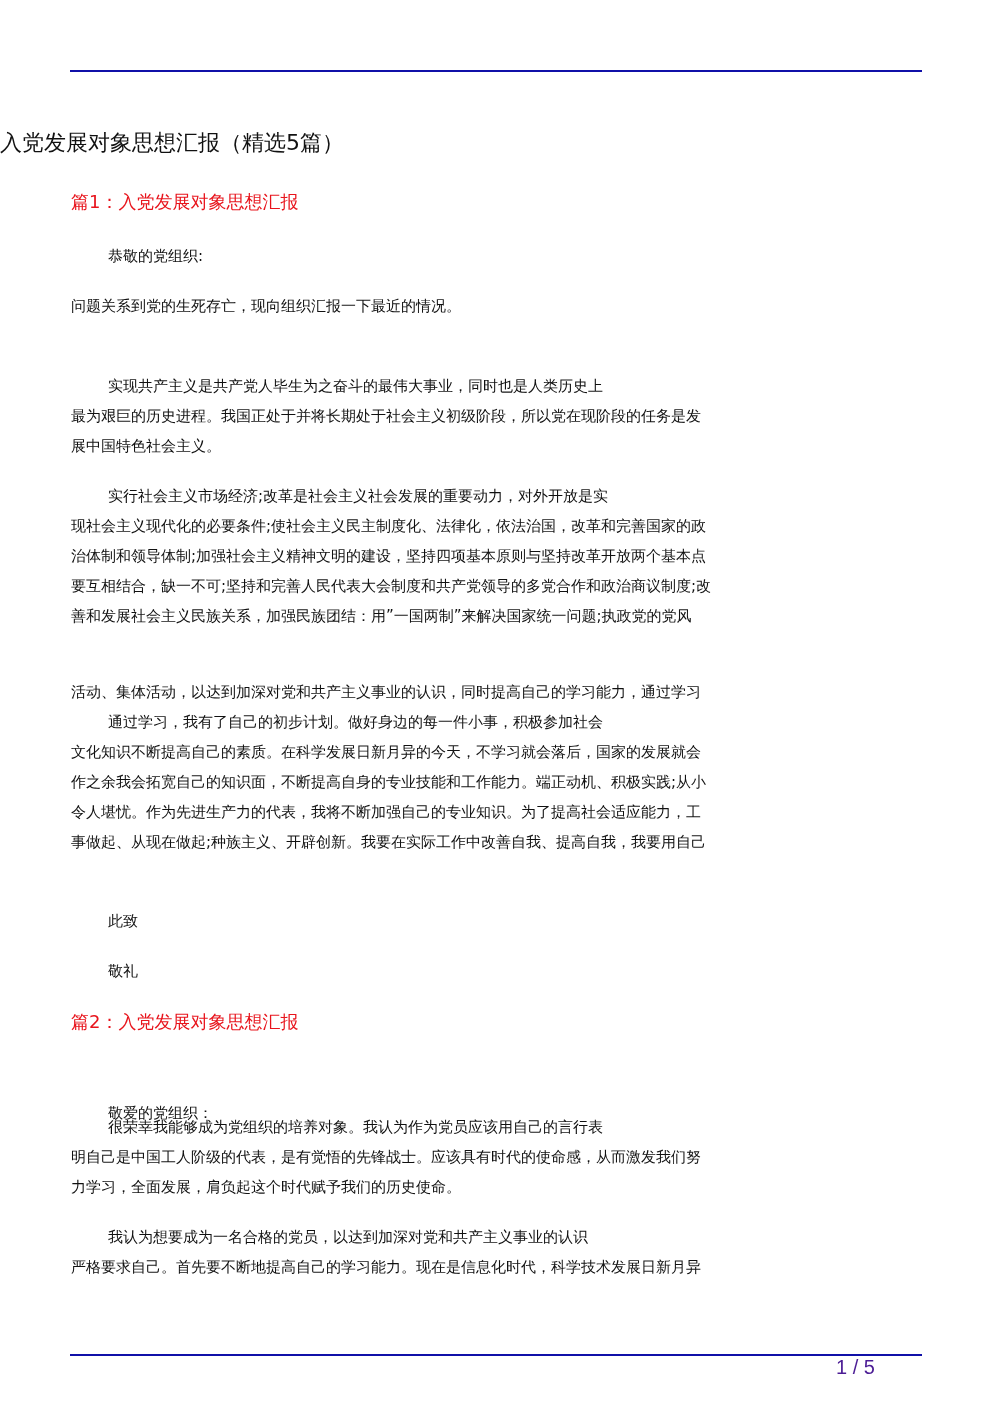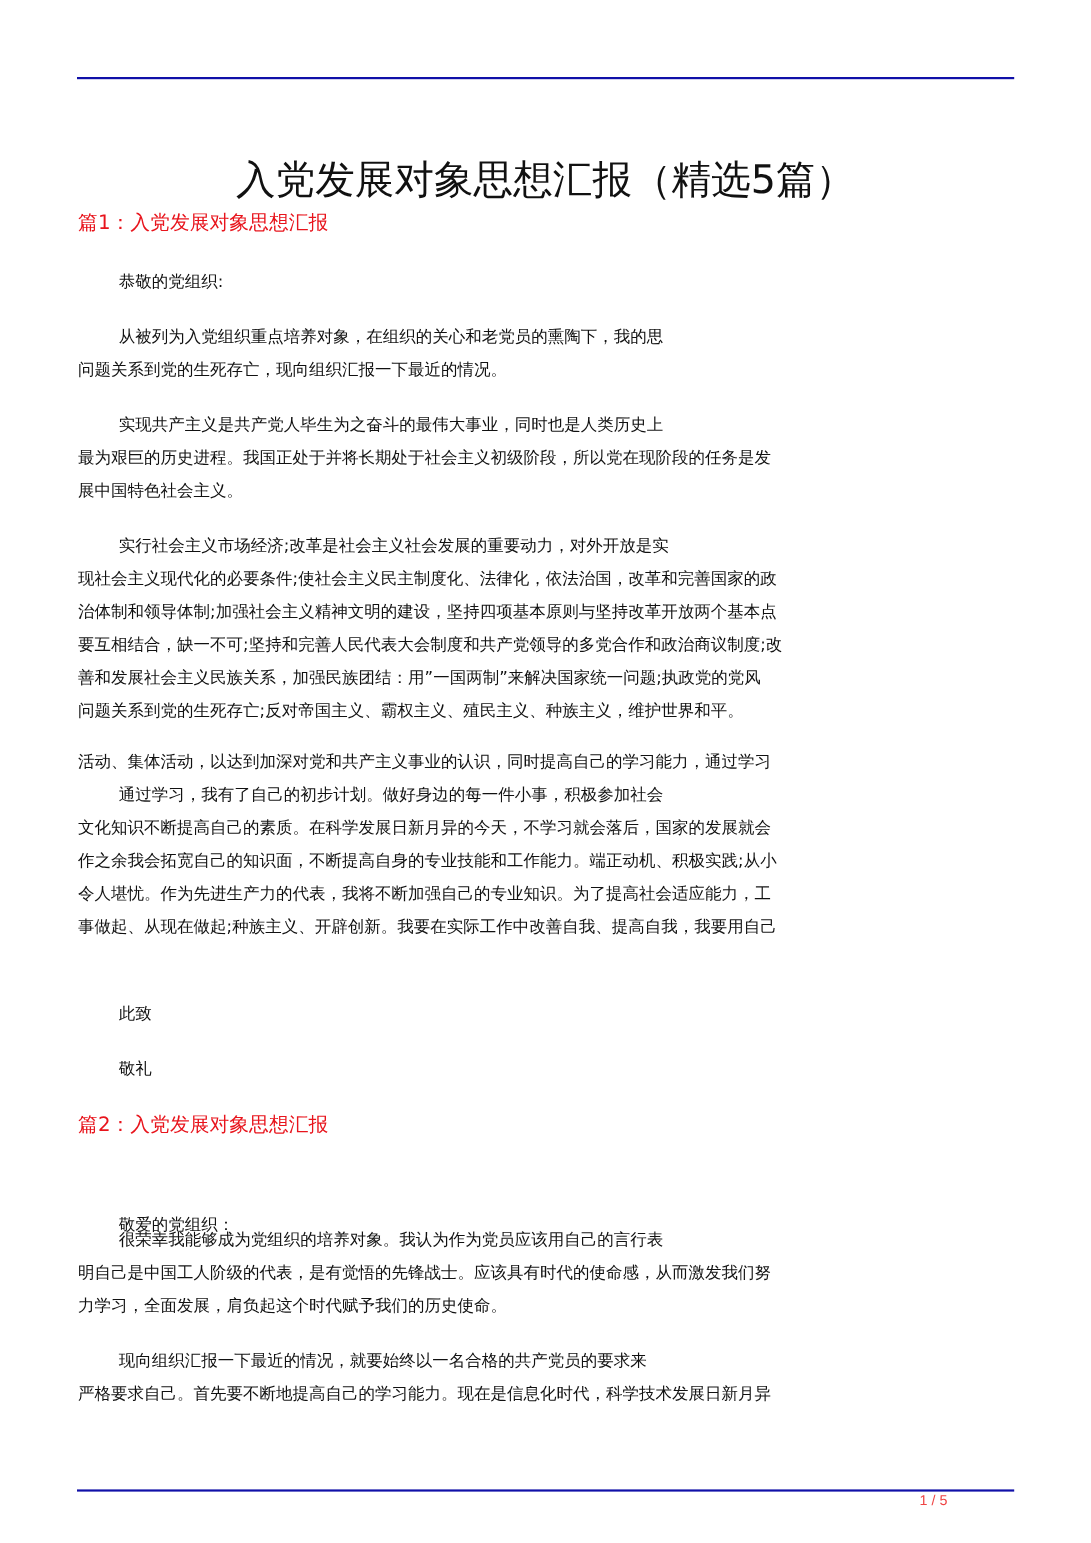--- a/index.html
+++ b/index.html
@@ -1,60 +1,58 @@
 <!DOCTYPE html>
 <html><head>
 <meta charset="utf-8">
 <style>
   html, body { margin: 0; padding: 0; background: #ffffff; }
   body { width: 992px; height: 1403px; position: relative; overflow: hidden;
          font-family: "DejaVu Sans", "Liberation Sans", sans-serif; color: #111; }
   .rule { position: absolute; left: 70px; width: 852px; height: 2px; background: #1010a8; }
   .rule.top { top: 70px; }
   .rule.bottom { top: 1354px; }
-  .doc-title { position: absolute; top: 128px; left: 0; width: 992px; text-align: center;
-               font-size: 36px; color: #111; letter-spacing: 0px; margin-top: 11px; }
+  .doc-title { position: absolute; top: 128px; left: 0; width: 992px; 
+               font-size: 22px; color: #111; letter-spacing: 0px; }
   .section-heading { position: absolute; left: 71px; font-size: 18px; color: #e8141c; }
   .para { position: absolute; left: 71px; width: 860px; font-size: 15px; line-height: 30px; color: #111; white-space: nowrap; }
   .para .line { display: block; }
   .para .line.first { padding-left: 37px; }
-  .page-num { position: absolute; top: 1356px; left: 836px; font-size: 13px; color: #ef4444;
+  .page-num { position: absolute; top: 1356px; left: 836px; font-size: 20px; color: #4c1d95;
               font-family: "Liberation Sans", sans-serif; }
 </style>
 </head>
 <body>
 
 <div class="rule top"></div>
 
 <div class="doc-title">入党发展对象思想汇报（精选5篇）</div>
 
 <div class="section-heading" style="top:190px">篇1：入党发展对象思想汇报</div>
 
 <div class="para" style="top:241px">
   <span class="line first">恭敬的党组织:</span>
 </div>
 
 <div class="para" style="top:291px">
-  <span class="line first">从被列为入党组织重点培养对象，在组织的关心和老党员的熏陶下，我的思</span>
   <span class="line">问题关系到党的生死存亡，现向组织汇报一下最近的情况。</span>
 </div>
 
 <div class="para" style="top:371px">
   <span class="line first">实现共产主义是共产党人毕生为之奋斗的最伟大事业，同时也是人类历史上</span>
   <span class="line">最为艰巨的历史进程。我国正处于并将长期处于社会主义初级阶段，所以党在现阶段的任务是发</span>
   <span class="line">展中国特色社会主义。</span>
 </div>
 
 <div class="para" style="top:481px">
   <span class="line first">实行社会主义市场经济;改革是社会主义社会发展的重要动力，对外开放是实</span>
   <span class="line">现社会主义现代化的必要条件;使社会主义民主制度化、法律化，依法治国，改革和完善国家的政</span>
   <span class="line">治体制和领导体制;加强社会主义精神文明的建设，坚持四项基本原则与坚持改革开放两个基本点</span>
   <span class="line">要互相结合，缺一不可;坚持和完善人民代表大会制度和共产党领导的多党合作和政治商议制度;改</span>
   <span class="line">善和发展社会主义民族关系，加强民族团结：用”一国两制”来解决国家统一问题;执政党的党风</span>
-  <span class="line">问题关系到党的生死存亡;反对帝国主义、霸权主义、殖民主义、种族主义，维护世界和平。</span>
 </div>
 
 <div class="para" style="top:677px">
   <span class="line">活动、集体活动，以达到加深对党和共产主义事业的认识，同时提高自己的学习能力，通过学习</span>
   <span class="line first">通过学习，我有了自己的初步计划。做好身边的每一件小事，积极参加社会</span>
   <span class="line">文化知识不断提高自己的素质。在科学发展日新月异的今天，不学习就会落后，国家的发展就会</span>
   <span class="line">作之余我会拓宽自己的知识面，不断提高自身的专业技能和工作能力。端正动机、积极实践;从小</span>
   <span class="line">令人堪忧。作为先进生产力的代表，我将不断加强自己的专业知识。为了提高社会适应能力，工</span>
   <span class="line">事做起、从现在做起;种族主义、开辟创新。我要在实际工作中改善自我、提高自我，我要用自己</span>
 </div>
@@ -73,18 +71,18 @@
   <span class="line first">敬爱的党组织：</span>
 </div>
 
 <div class="para" style="top:1112px">
   <span class="line first">很荣幸我能够成为党组织的培养对象。我认为作为党员应该用自己的言行表</span>
   <span class="line">明自己是中国工人阶级的代表，是有觉悟的先锋战士。应该具有时代的使命感，从而激发我们努</span>
   <span class="line">力学习，全面发展，肩负起这个时代赋予我们的历史使命。</span>
 </div>
 
 <div class="para" style="top:1222px">
-  <span class="line first">现向组织汇报一下最近的情况，就要始终以一名合格的共产党员的要求来</span>
+  <span class="line first">我认为想要成为一名合格的党员，以达到加深对党和共产主义事业的认识</span>
   <span class="line">严格要求自己。首先要不断地提高自己的学习能力。现在是信息化时代，科学技术发展日新月异</span>
 </div>
 
 <div class="rule bottom"></div>
 <div class="page-num">1 / 5</div>
 
 </body></html>

